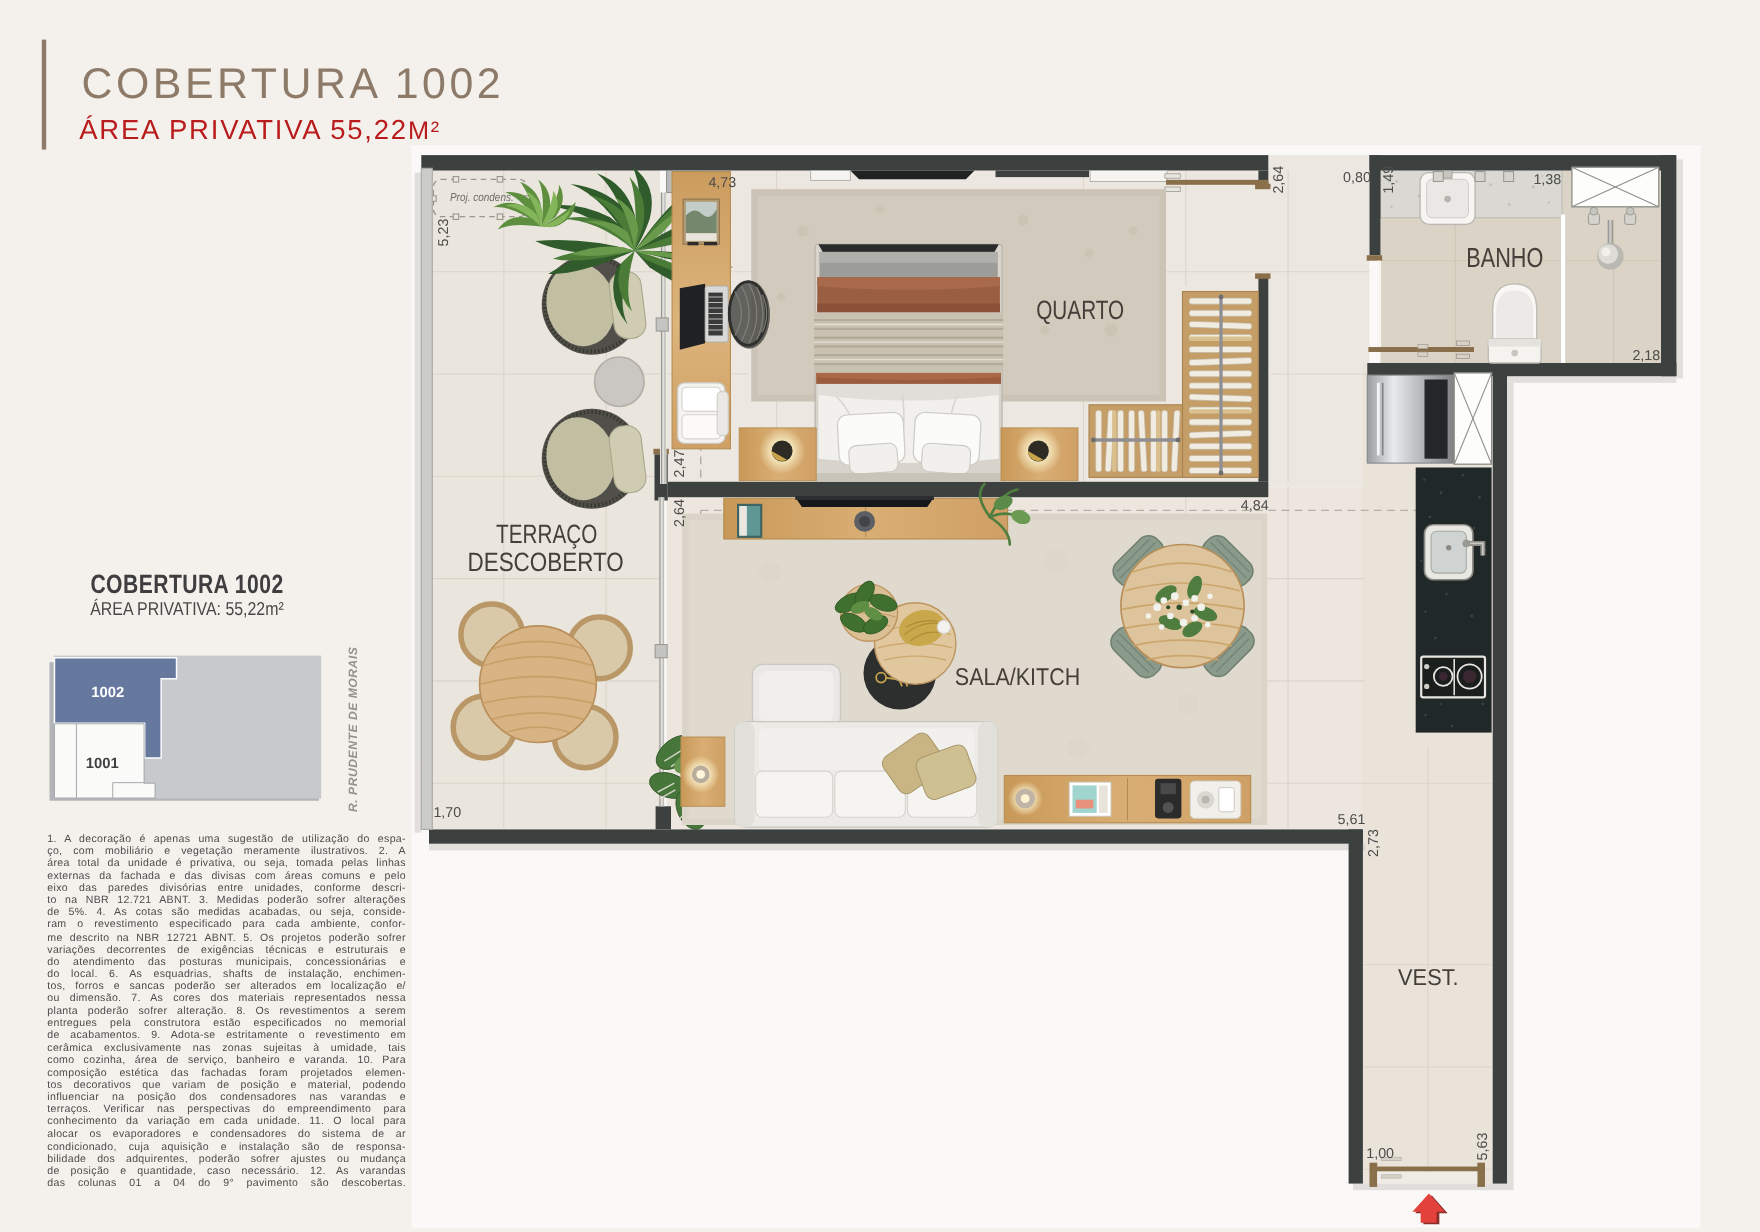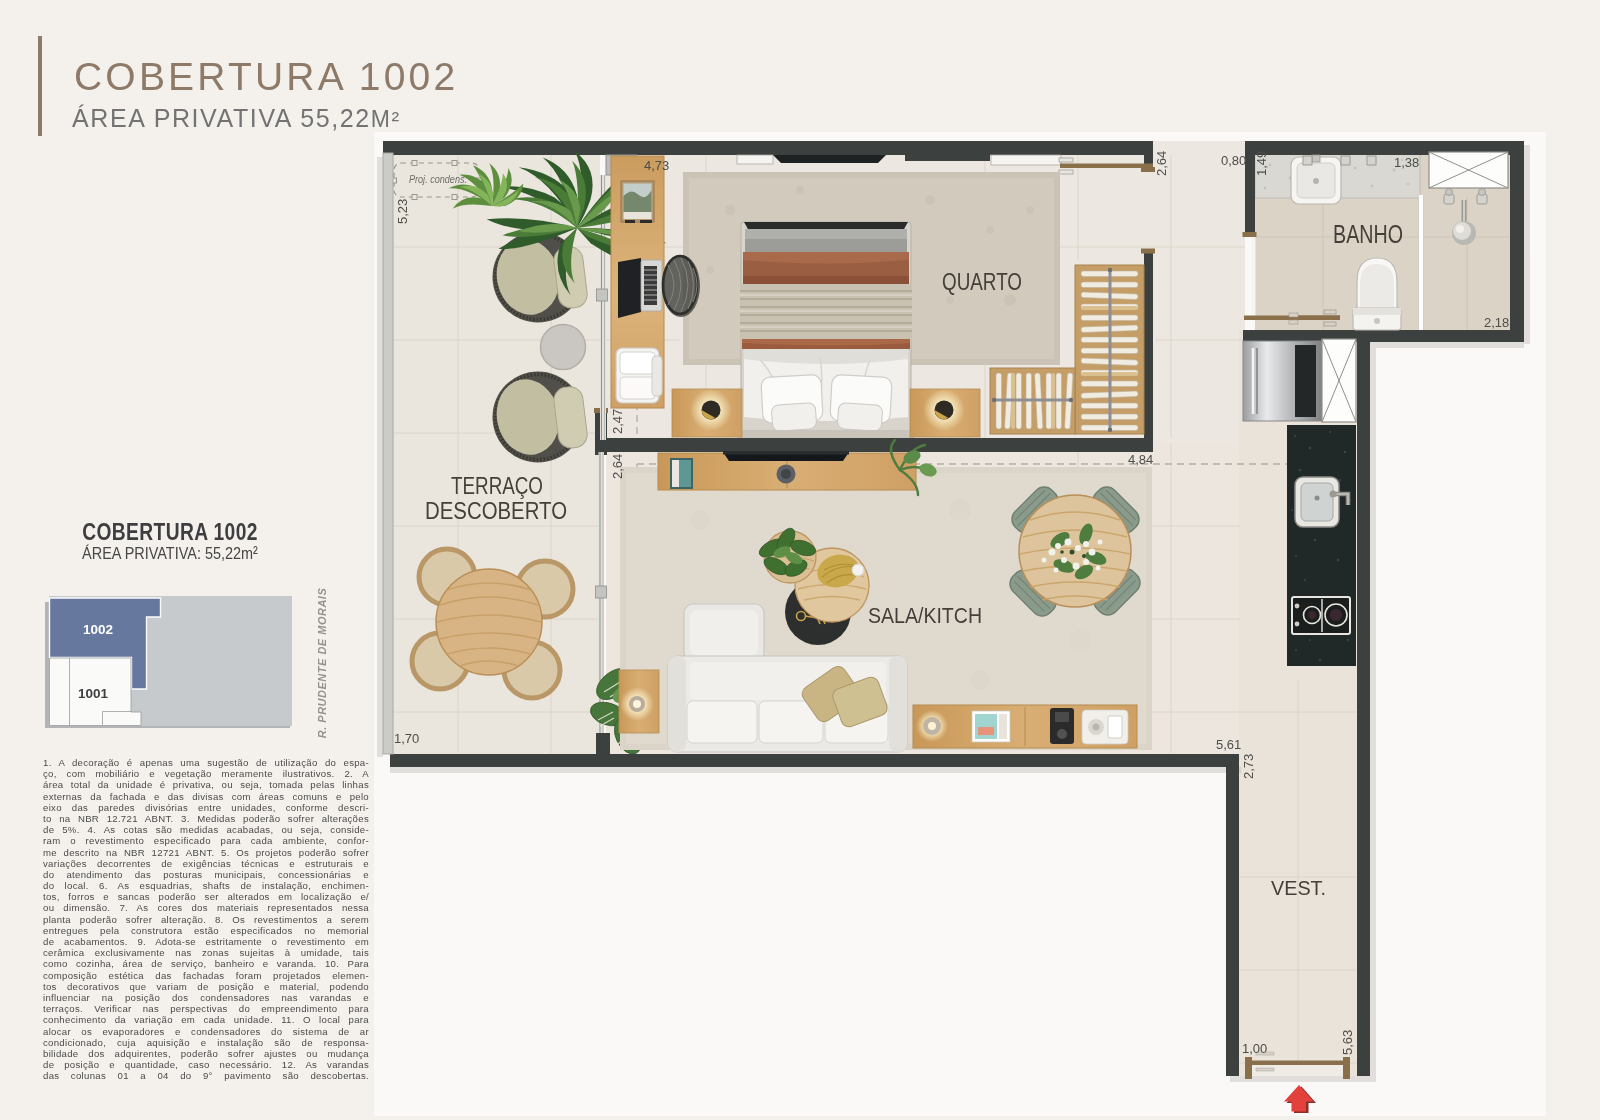--- a/index.html
+++ b/index.html
@@ -8,21 +8,21 @@
 </style>
 </head>
 <body>
 
 <div class="abs" style="left:374px;top:132px;width:1172px;height:984px;background:#faf9f7;"></div>
 
 <div class="abs" style="left:38px;top:36px;width:4px;height:100px;background:#8d7a68;"></div>
 
 <div class="abs" style="left:74px;top:55px;font-size:39px;letter-spacing:3.2px;color:#8d7a68;">COBERTURA 1002</div>
 
-<div class="abs" style="left:72px;top:104px;font-size:25px;letter-spacing:1.6px;color:#737373;">ÁREA PRIVATIVA 55,22<span style="font-size:23px;">M²</span></div>
+<div class="abs" style="left:72px;top:104px;font-size:25px;letter-spacing:1.6px;color:#b91c1c;">ÁREA PRIVATIVA 55,22<span style="font-size:23px;">M²</span></div>
 
 <div class="abs" style="left:48px;top:518px;width:244px;text-align:center;font-size:24px;font-weight:bold;color:#3e3e40;transform:scaleX(0.8);transform-origin:center;letter-spacing:0.5px;">COBERTURA 1002</div>
 
 <div class="abs" style="left:48px;top:544px;width:244px;text-align:center;font-size:17px;color:#474747;transform:scaleX(0.85);transform-origin:center;">ÁREA PRIVATIVA: 55,22m²</div>
 
 <svg class="abs" style="left:40px;top:592px;" width="260" height="142" viewBox="0 0 260 142">
 
   <path d="M5 10 L5 136 L250 136 L250 130 L11 130 L11 10 Z" fill="#b2b4b7"></path>
 
   <rect x="9" y="4" width="243" height="130" fill="#c7cacd"></rect>

